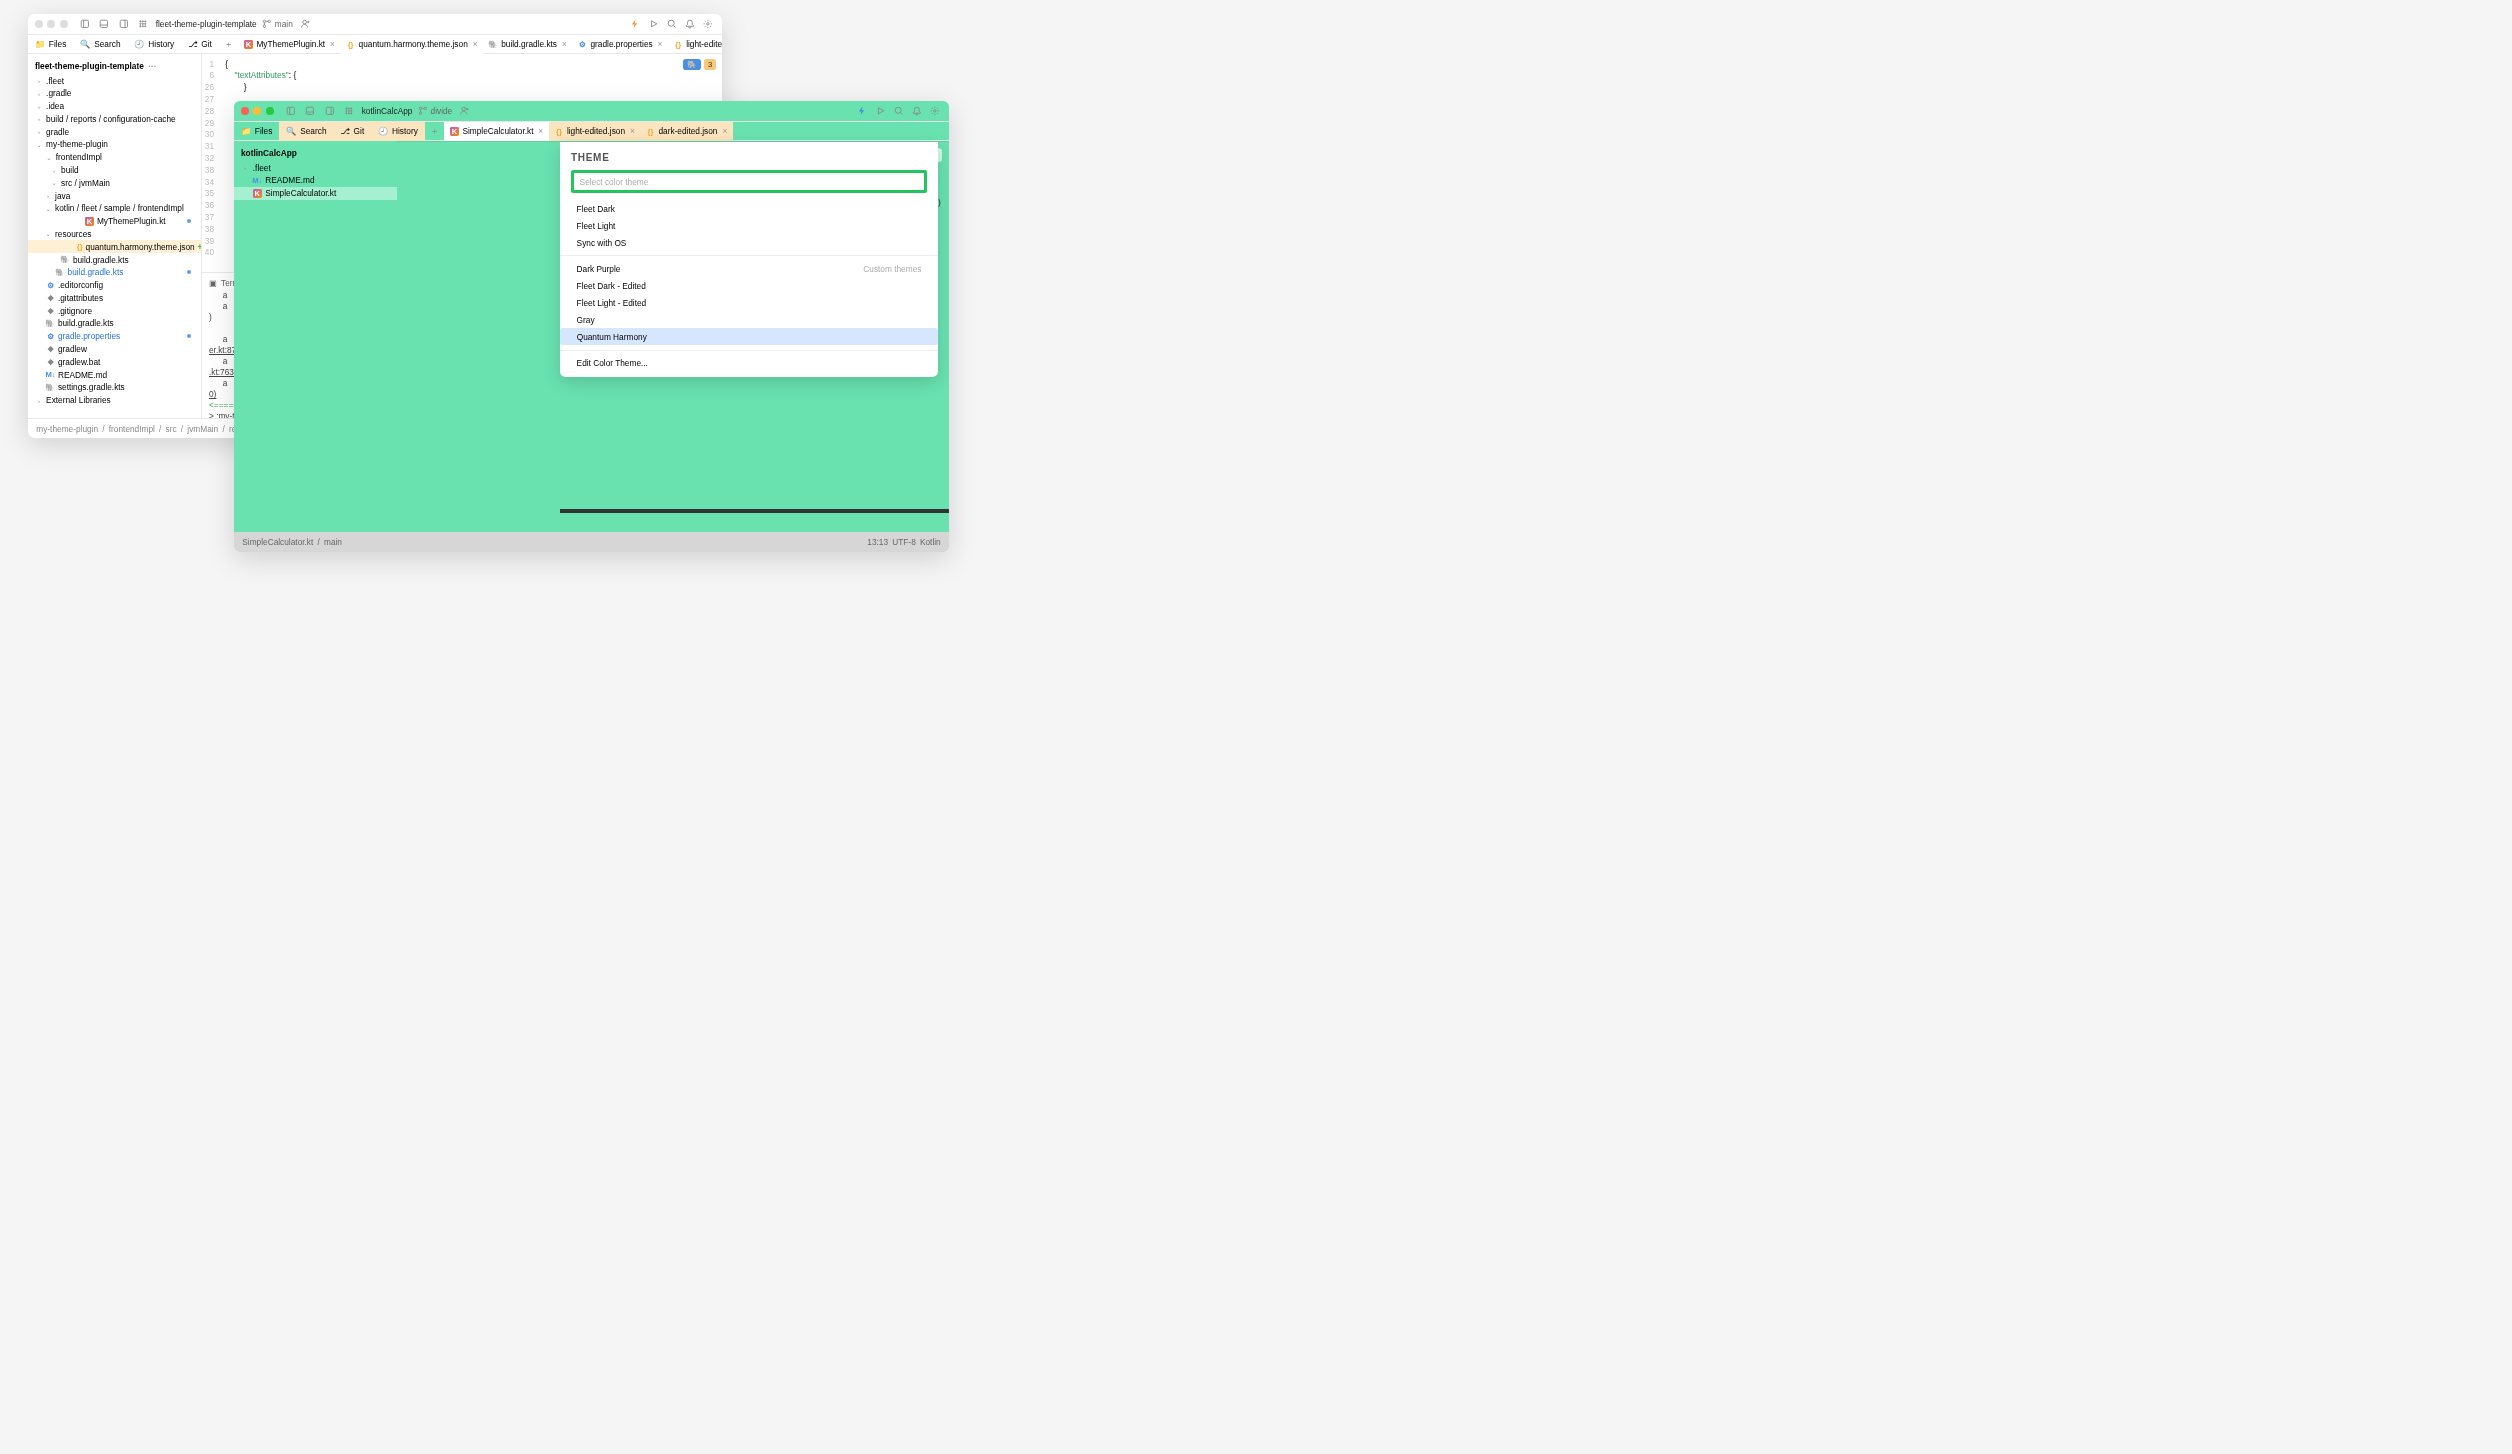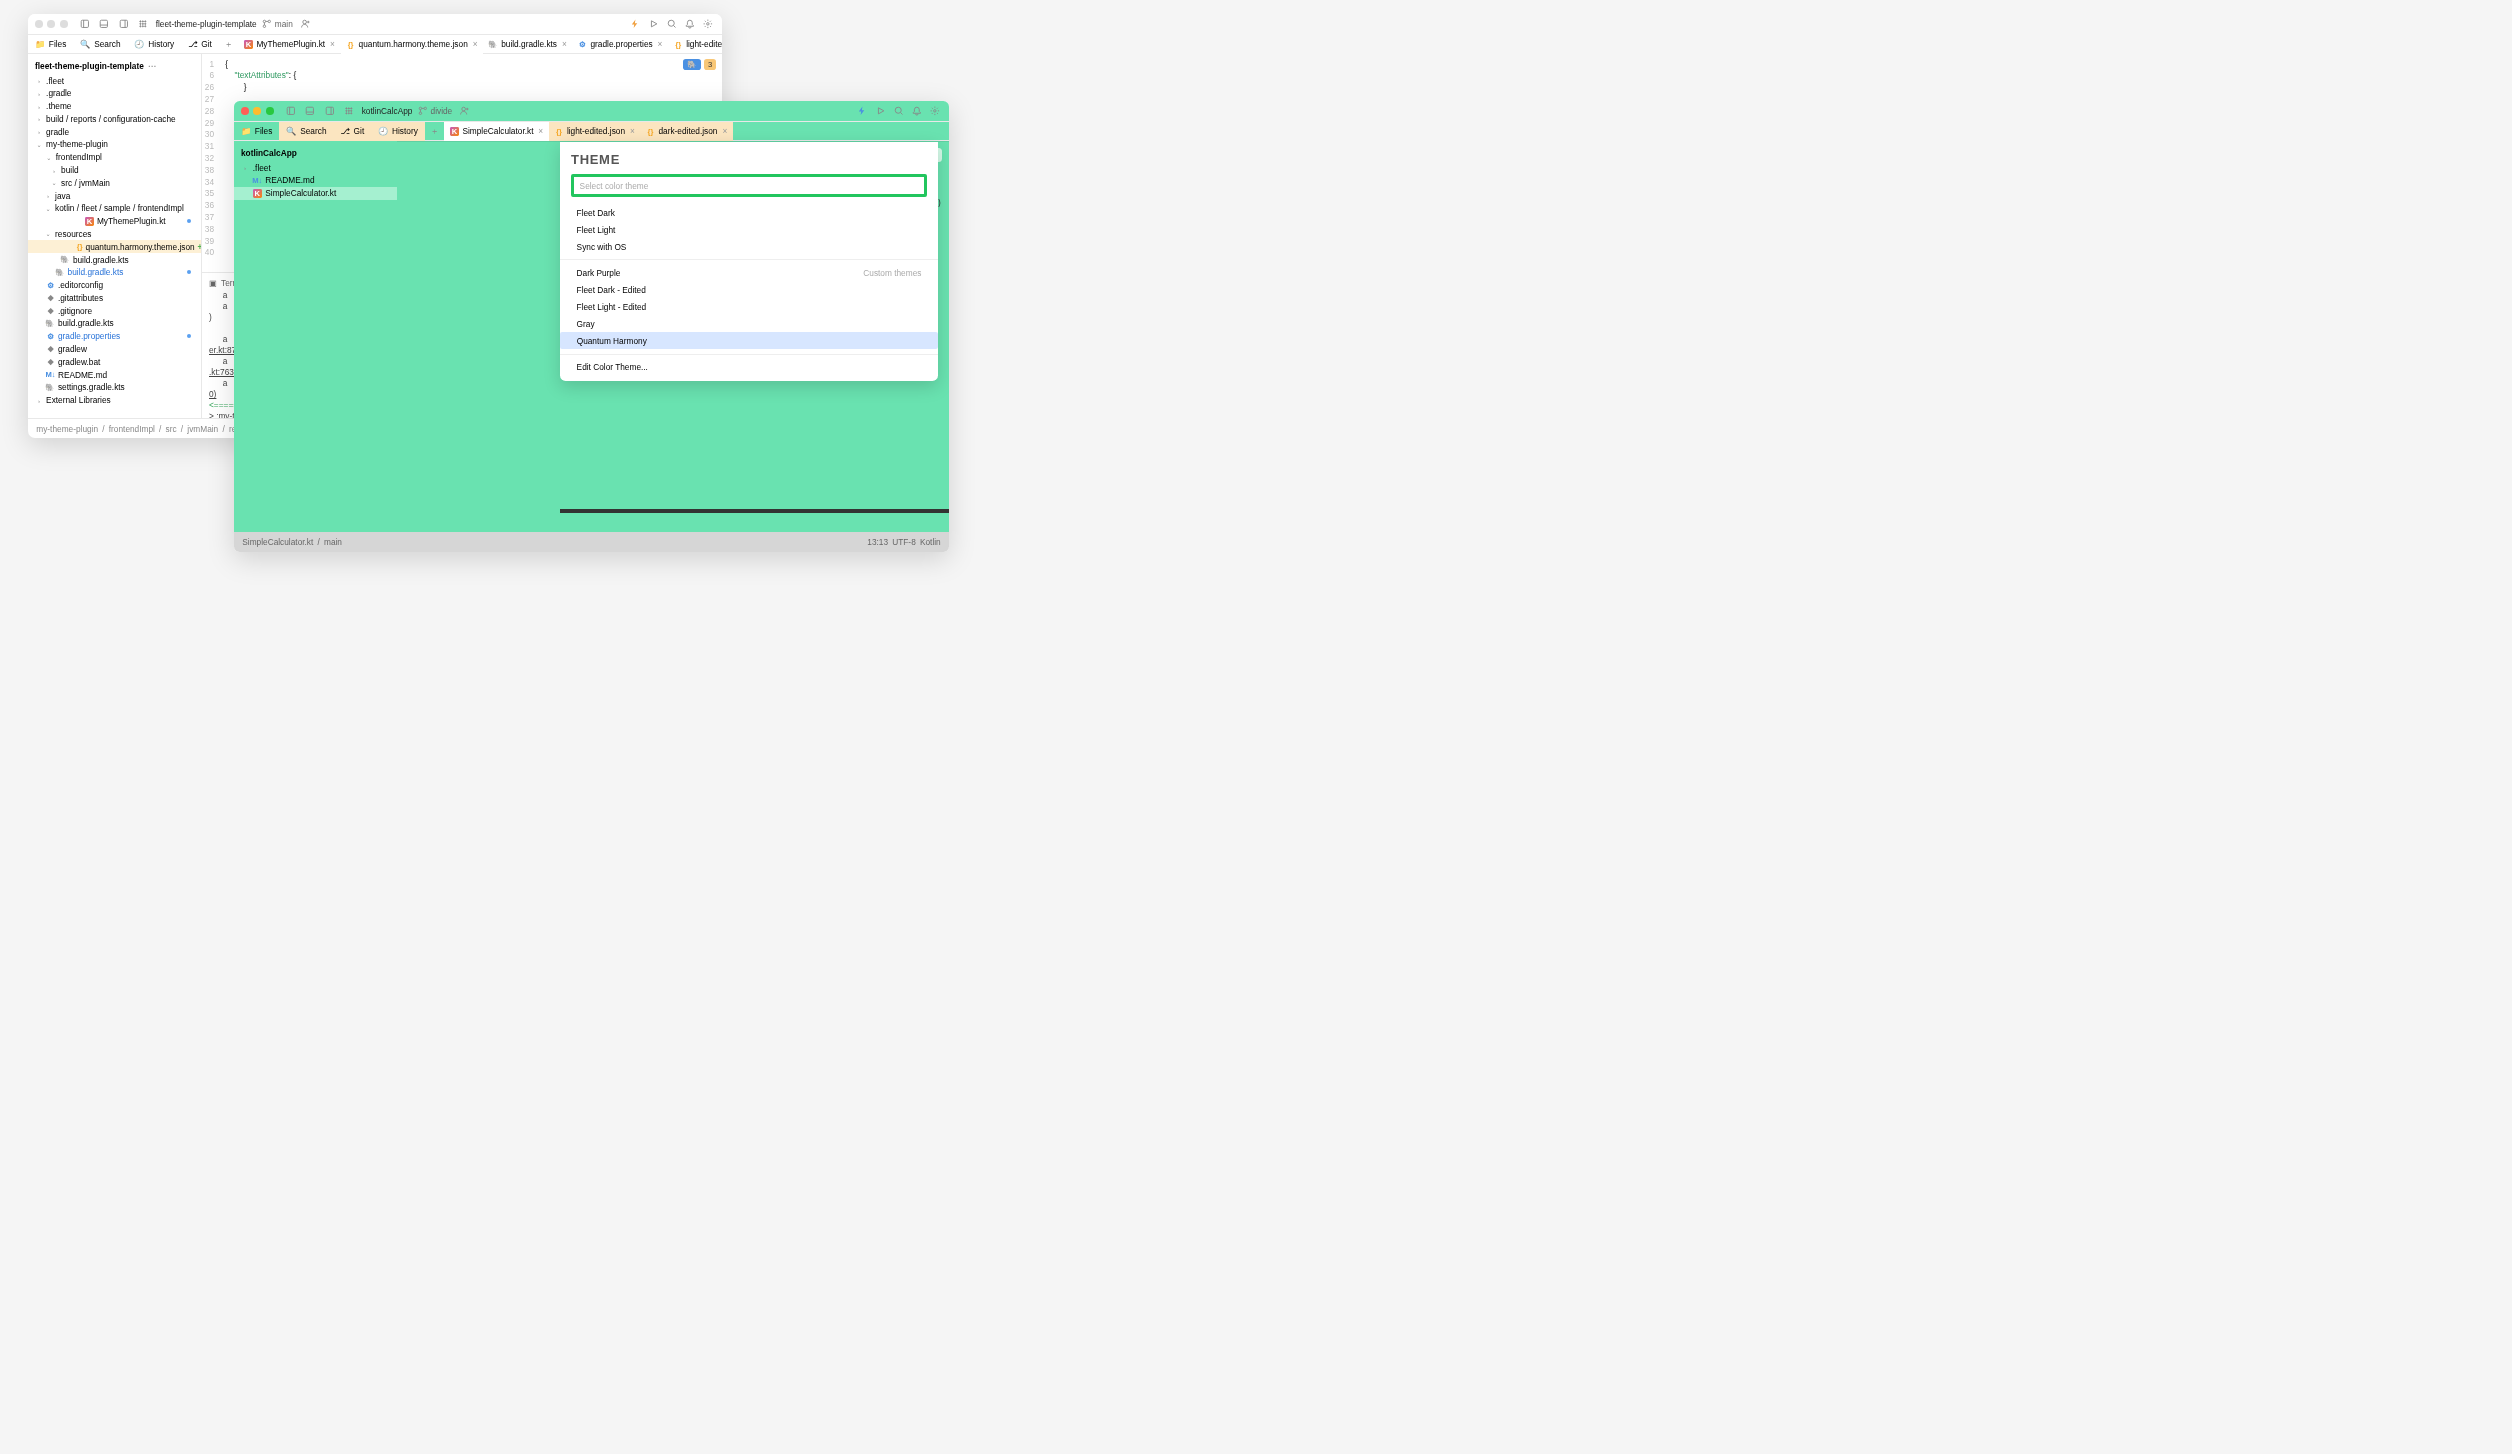--- a/index.html
+++ b/index.html
@@ -70,21 +70,21 @@
 .sidebar2{width:163px;background:#69e2b0;padding:4.2px 0;}
 .proj2{font-weight:600;padding:2.8px 7px;}
 .tree2-item{display:flex;align-items:center;gap:3.5px;padding:1.4px 7px;cursor:pointer;}
 .tree2-item.sel{background:#a5f0d0;}
 .editor2{flex:1;position:relative;background:#69e2b0;border-top:0.7px solid rgba(0,0,0,0.08);}
 .code-right{position:absolute;right:7px;top:56px;font-family:Menlo,monospace;font-size:8.3px;color:#333;}
 .code-right2{position:absolute;right:83px;top:167px;font-family:Menlo,monospace;font-size:8.3px;color:#333;}
 .check-badge{position:absolute;top:5.6px;right:7px;width:16.7px;height:14px;border-radius:3.5px;background:#d3f9e7;color:#1a8050;display:flex;align-items:center;justify-content:center;}
 
 .popup{position:absolute;left:163px;top:0;width:378px;background:#fff;border-radius:0 0 5.6px 5.6px;box-shadow:0 5.6px 16.7px rgba(0,0,0,0.15);padding:9.7px 11px 5.6px;z-index:10;}
-.popup-title{font-weight:600;letter-spacing:0.7px;color:#555;margin-bottom:7px;font-size:13px;}
+.popup-title{font-weight:600;letter-spacing:0.7px;color:#555;margin-bottom:7px;font-size:10px;}
 .popup-input{width:100%;border:3px solid #22c55e;border-radius:2px;padding:3.5px 5.6px;font-size:8.3px;outline:none;}
 .popup-input::placeholder{color:#aaa;}
 .theme-list{margin-top:7px;}
 .theme-item{padding:3.5px 5.6px;cursor:pointer;border-radius:2.1px;display:flex;}
 .theme-item.hover{background:#d7e6ff;margin:0 -11px;padding:3.5px 16.7px;}
 .theme-sep{border-top:0.7px solid #eee;margin:4.2px -11px;}
 .custom-label{color:#aaa;margin-left:auto;}
 
 .statusbar{height:19.4px;background:#e8e8e8;display:flex;align-items:center;padding:0 8.3px;color:#666;gap:4.2px;}
 .win2 .statusbar{background:#d6d6d6;}
@@ -224,21 +224,21 @@
           <div class="tree-item indent0">
             <span class="chev">›</span>
             <span>.fleet</span>
           </div>
           <div class="tree-item indent0">
             <span class="chev">›</span>
             <span>.gradle</span>
           </div>
           <div class="tree-item indent0">
             <span class="chev">›</span>
-            <span>.theme</span>
+            <span>.idea</span>
           </div>
           <div class="tree-item indent0">
             <span class="chev">›</span>
             <span>build / reports / configuration-cache</span>
           </div>
           <div class="tree-item indent0">
             <span class="chev">›</span>
             <span>gradle</span>
           </div>
           <div class="tree-item indent0">

